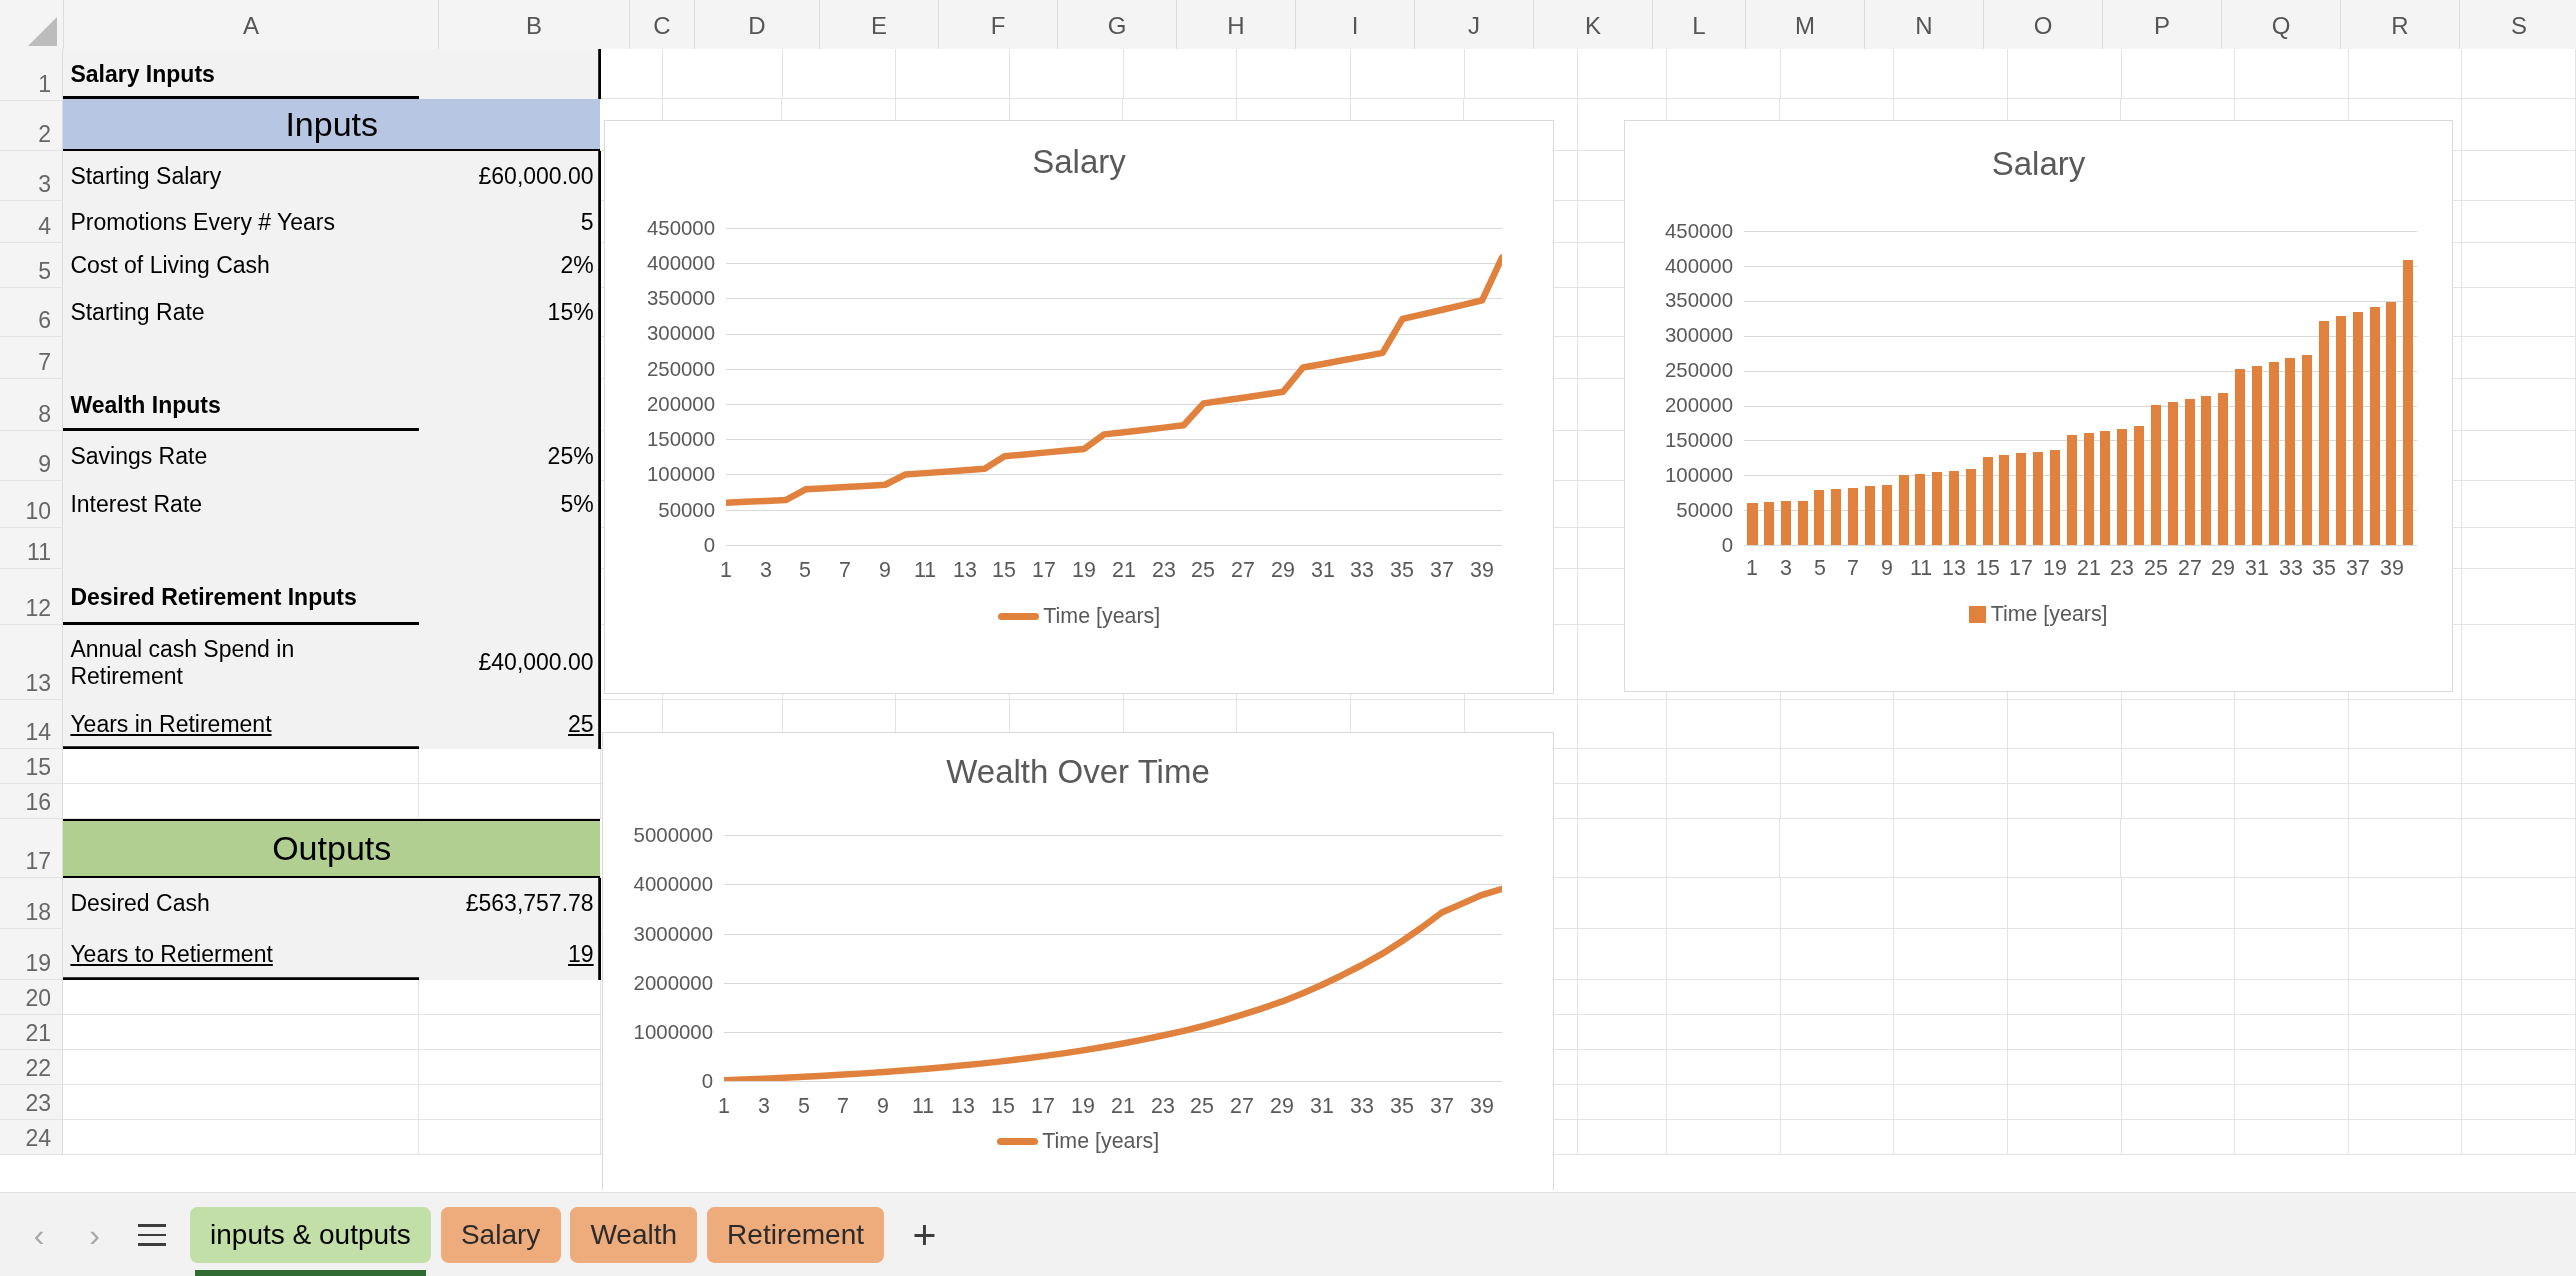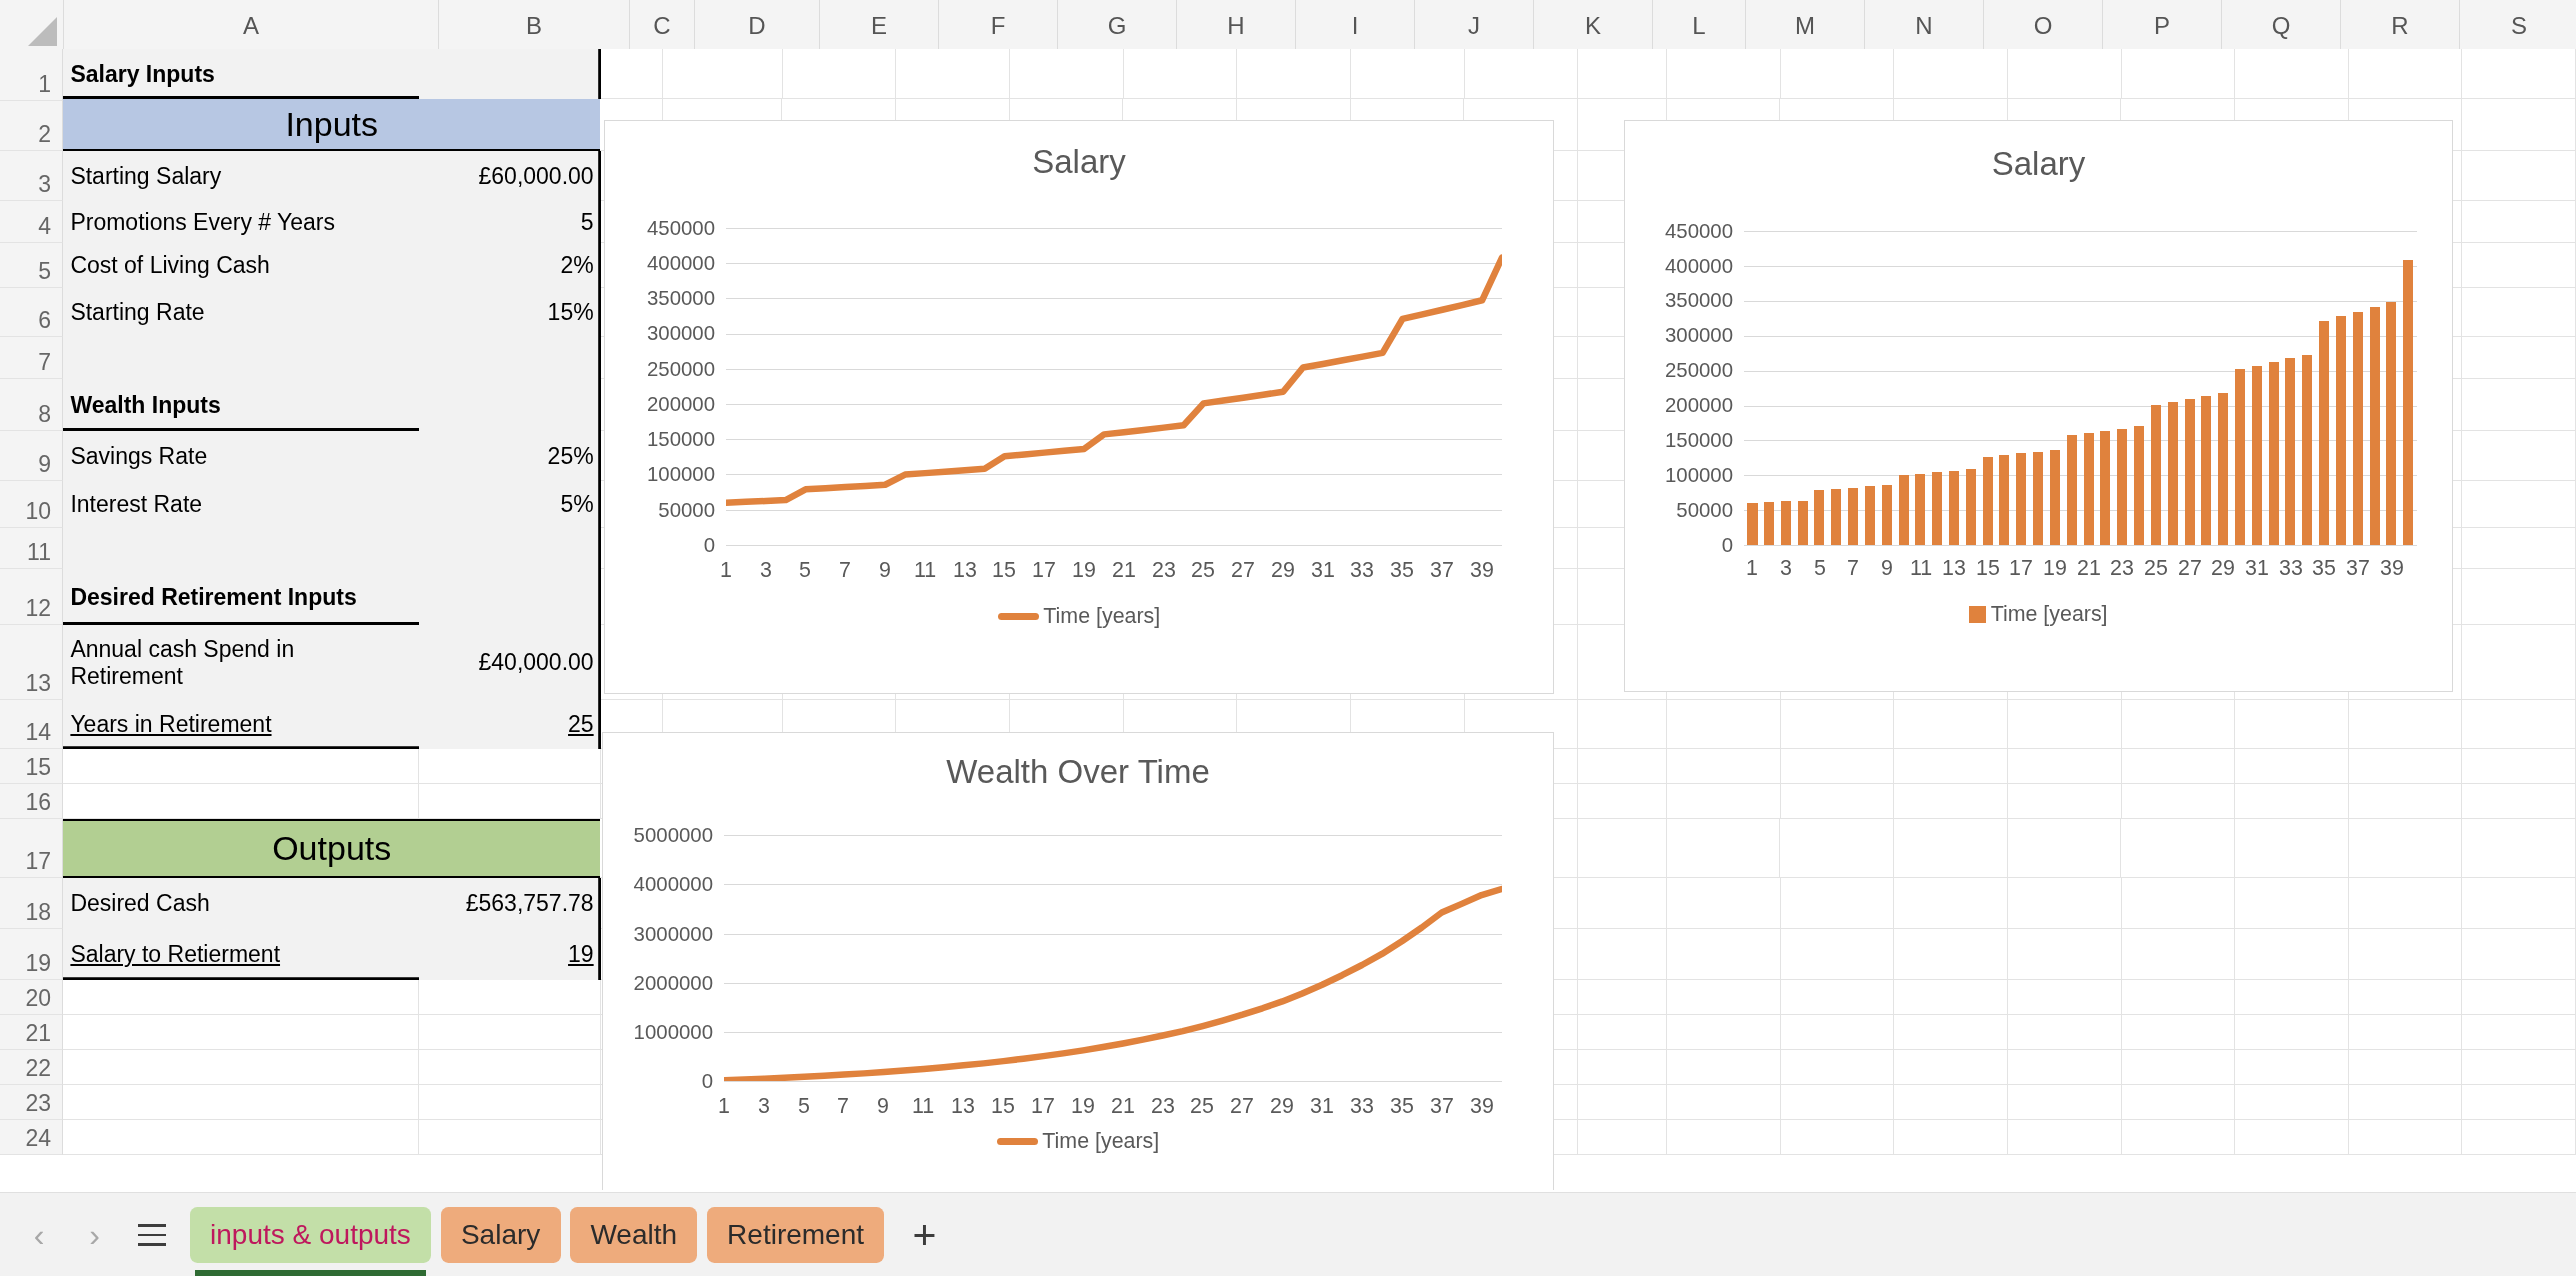--- a/index.html
+++ b/index.html
@@ -126,21 +126,21 @@
   .hamb{
     width:56px;height:52px;display:flex;flex-direction:column;align-items:center;
     justify-content:center;gap:6.5px;margin-right:5.6px;
   }
   .hamb i{display:block;width:28px;height:2.8px;background:#3d3d3d;}
   .tab{
     height:56px;display:flex;align-items:center;justify-content:center;
     padding:0 20.4px;border-radius:7.4px;font-size:28px;color:#2b2b2b;
     background:#eeab7c;margin-right:9.3px;position:relative;white-space:nowrap;
   }
-  .tab.active{background:#c3dfa8;color:#be185d;}
+  .tab.active{background:#c3dfa8;color:#000000;}
   .tab.active:after{
     content:"";position:absolute;left:5.6px;right:5.6px;bottom:-16.7px;height:9.3px;background:#2f6b33;
   }
   .addtab{
     width:54px;height:54px;display:flex;align-items:center;justify-content:center;
     font-size:41px;color:#3d3d3d;font-weight:300;
   }
 </style>
 </head>
 <body>
@@ -591,21 +591,21 @@
           <div class="cell blankcol" style="width: 119px; height: 51px;"></div>
           <div class="cell blankcol" style="width: 119px; height: 51px;"></div>
           <div class="cell blankcol" style="width: 119px; height: 51px;"></div>
           <div class="cell blankcol" style="width: 119px; height: 51px;"></div>
           <div class="cell blankcol" style="width: 119px; height: 51px;"></div>
           <div class="cell blankcol" style="width: 119px; height: 51px;"></div>
           <div class="cell blankcol" style="width: 119px; height: 51px;"></div>
           <div class="cell blankcol" style="width: 119px; height: 51px;"></div>
         </div>
         <div class="gridrow" style="height: 51px;">
-          <div class="cell grey botrule" style="width: 375px; height: 51px;">Salary to Retierment</div>
+          <div class="cell grey botrule" style="width: 375px; height: 51px;">Years to Retierment</div>
           <div class="cell numright grey rightedge botrule" style="width: 191px; height: 51px;">19</div>
           <div class="cell blankcol" style="width: 65px; height: 51px;"></div>
           <div class="cell blankcol" style="width: 125px; height: 51px;"></div>
           <div class="cell blankcol" style="width: 119px; height: 51px;"></div>
           <div class="cell blankcol" style="width: 119px; height: 51px;"></div>
           <div class="cell blankcol" style="width: 119px; height: 51px;"></div>
           <div class="cell blankcol" style="width: 119px; height: 51px;"></div>
           <div class="cell blankcol" style="width: 119px; height: 51px;"></div>
           <div class="cell blankcol" style="width: 119px; height: 51px;"></div>
           <div class="cell blankcol" style="width: 119px; height: 51px;"></div>

